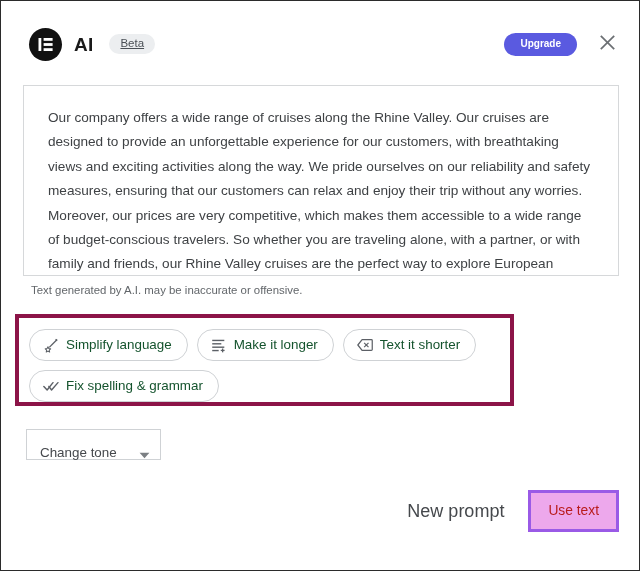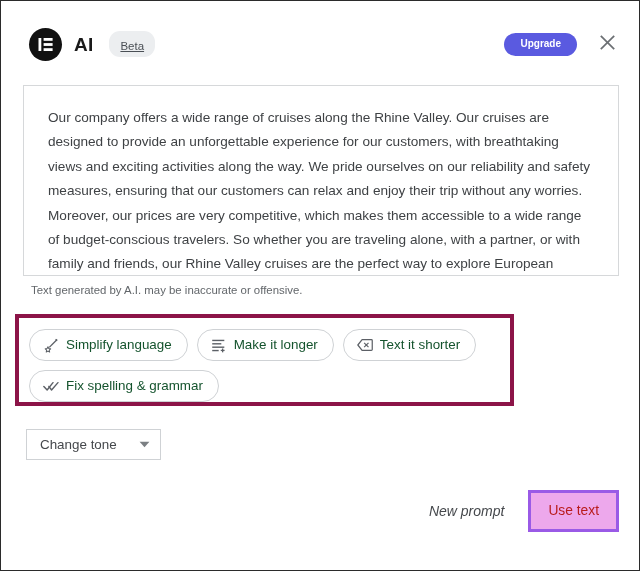--- a/index.html
+++ b/index.html
@@ -55,21 +55,21 @@
     color: #1a1a1a;
     letter-spacing: .2px;
     line-height: 1;
     margin-left: 2px;
   }
 
   #beta-badge {
     background: #eceef0;
     color: #4a4f55;
     font-size: 11.5px;
-    padding: 10px 11px 5px;
+    padding: 4px 11px 5px;
     border-radius: 11px;
     line-height: 1;
     margin-left: 6px;
     text-decoration: underline;
   }
 
   #header-right {
     margin-left: auto;
     display: flex;
     align-items: center;
@@ -172,21 +172,21 @@
   
   #dropdown-row {
     position: absolute;
     top: 428px; left: 25px;
     display: flex;
     gap: 14px;
   }
 
   .dropdown {
     display: inline-flex;
-    align-items: center;
+    align-items: flex-end;
     height: 31px;
     min-width: 128px;
     border: 1px solid #cfd2d5;
     background: #ffffff;
     padding: 0 10px 0 13px;
     cursor: pointer;
     font-family: "Liberation Sans", sans-serif;
   }
   .dropdown-label {
     font-size: 13.4px;
@@ -209,27 +209,26 @@
     display: flex;
     align-items: center;
     justify-content: flex-end;
     gap: 22px;
     padding-right: 22px;
   }
 
   #new-prompt-button {
     background: none;
     border: none;
-    font-size: 14px;
+    font-size: 18px;
     color: #45484c;
     cursor: pointer;
     line-height: 1;
     padding: 6px 2px;
     font-family: "Liberation Sans", sans-serif;
-    font-style: italic;
   }
 
   #use-text-highlight {
     border: 3px solid #9a5ae6;
     background: #eda8ec;
     padding: 0;
     display: inline-flex;
   }
 
   #use-text-button {

